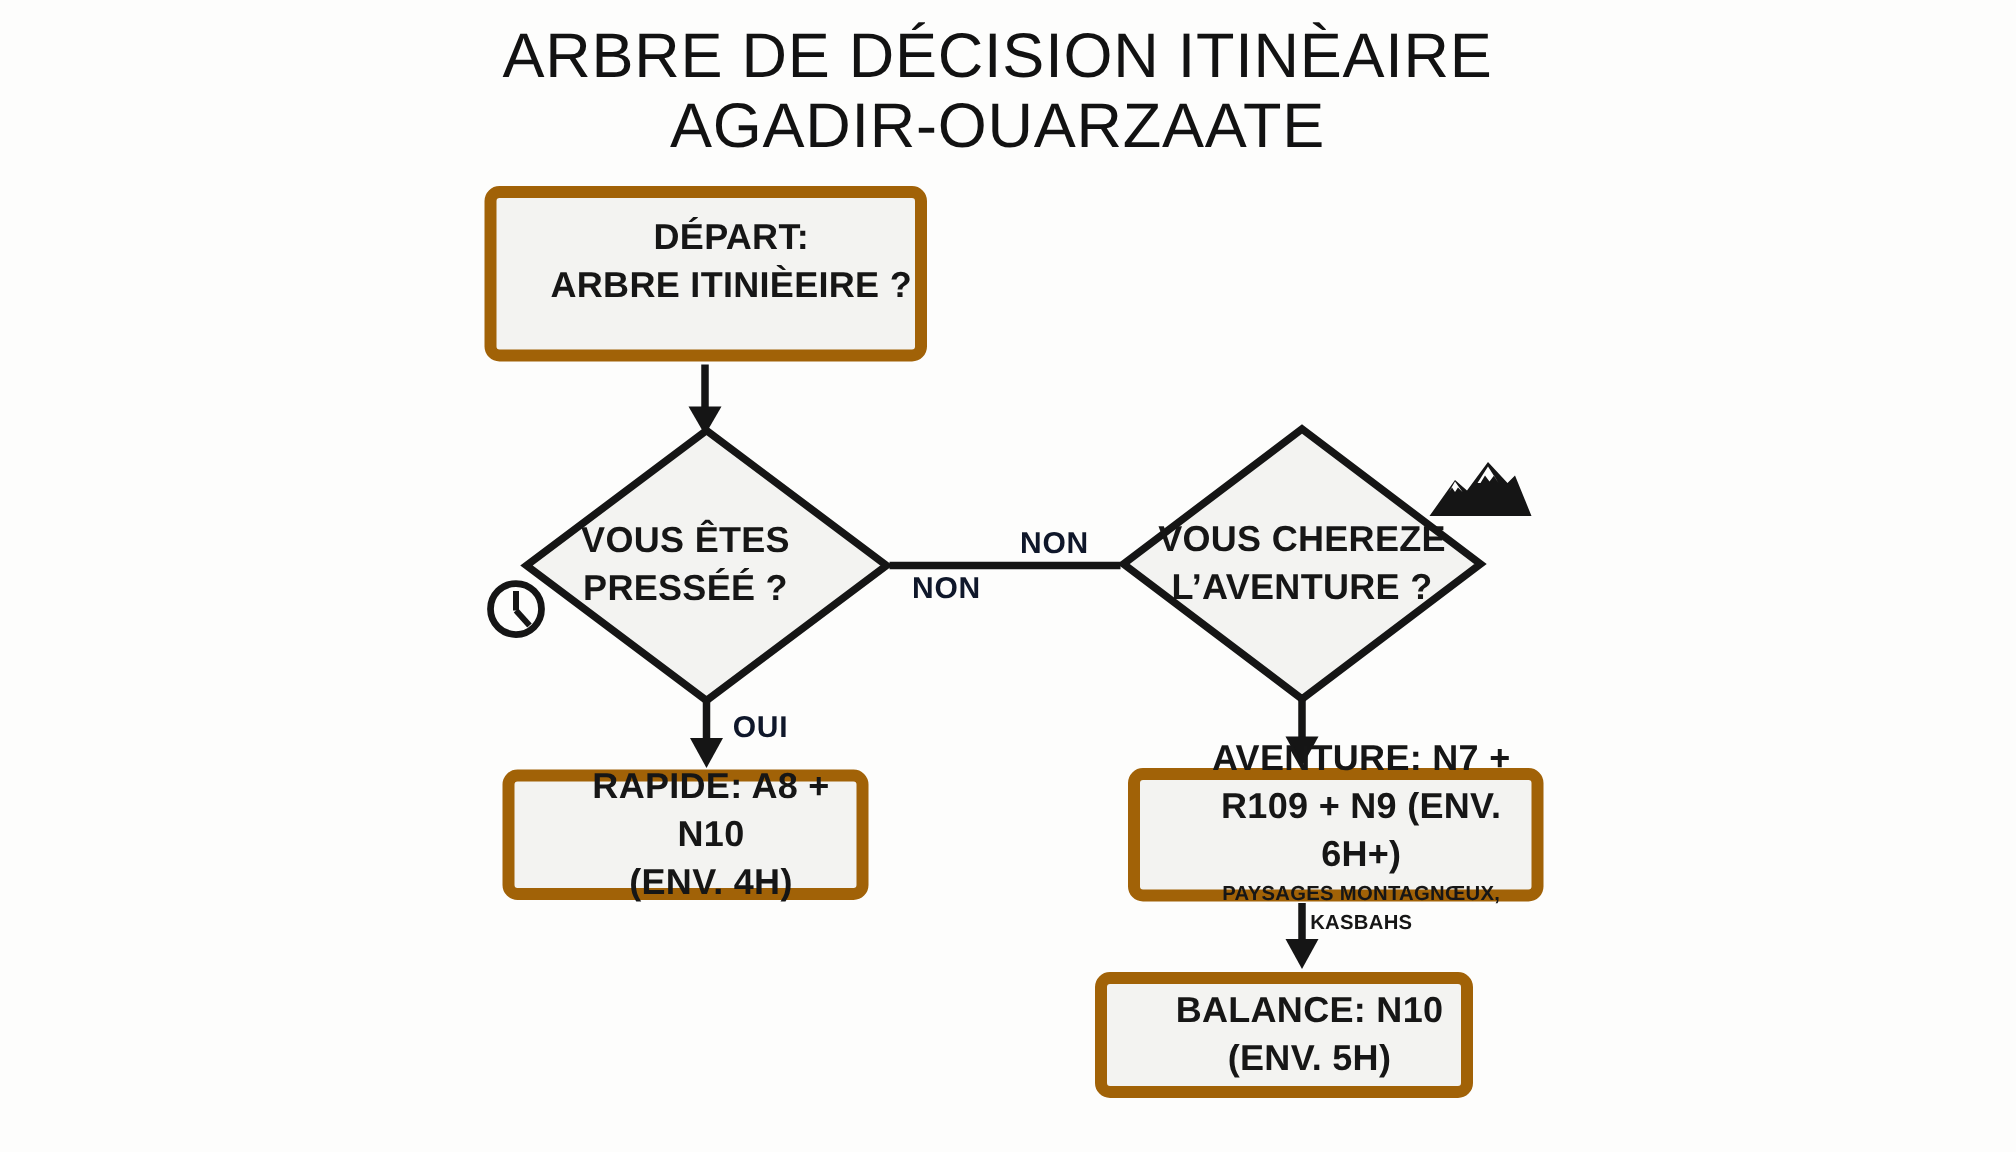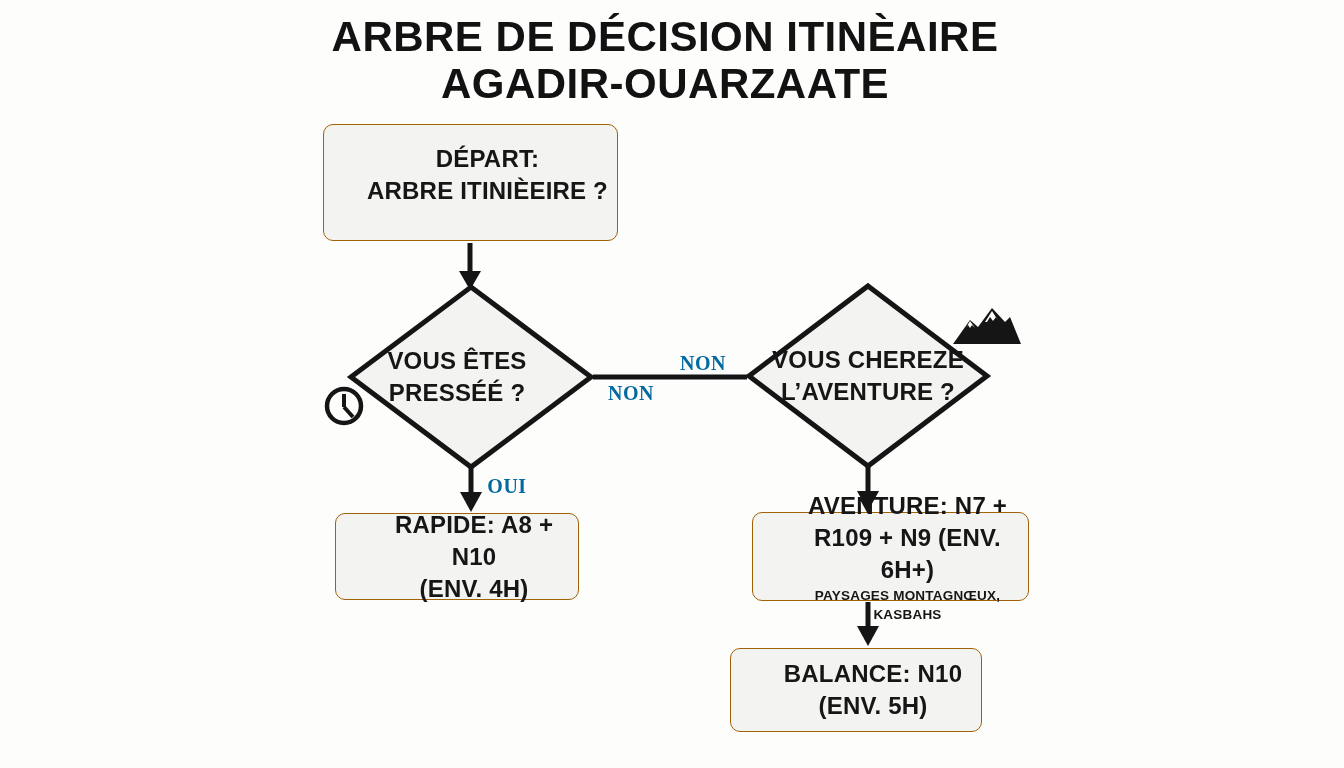--- a/index.html
+++ b/index.html
@@ -24,29 +24,29 @@
     height: 768px;
   }
   .title {
     position: absolute;
     left: 0;
     top: 13px;
     width: 1330px;
     text-align: center;
     font-size: 42px;
     line-height: 47px;
-    font-weight: 700;
+    font-weight: 400;
     letter-spacing: 0.5px;
     color: #121212;
   }
   .node {
     position: absolute;
     box-sizing: border-box;
     background: #f3f3f1;
-    border: 1px solid #a16207;
+    border: 8px solid #a16207;
     border-radius: 10px;
     display: flex;
     flex-direction: column;
     align-items: center;
     justify-content: center;
     text-align: center;
     font-weight: 700;
     z-index: 2;
     padding-left: 34px;
   }
@@ -82,22 +82,21 @@
   .dl-left  { left: 457px; top: 377px; }
   .dl-right { left: 868px; top: 376px; }
   .edge-label {
     position: absolute;
     transform: translate(-50%, -50%);
     font-weight: 700;
     font-size: 20px;
     letter-spacing: 0.5px;
     z-index: 2;
     white-space: nowrap;
-    color: #0369a1;
-    font-family: Liberation Serif, serif;
+    color: #0f172a;
   }
   .lbl-non-upper { left: 703px; top: 363px; }
   .lbl-non-lower { left: 631px; top: 393px; }
   .lbl-oui       { left: 507px; top: 486px; }
 </style>
 </head>
 <body>
 
 <div class="stage">
 

